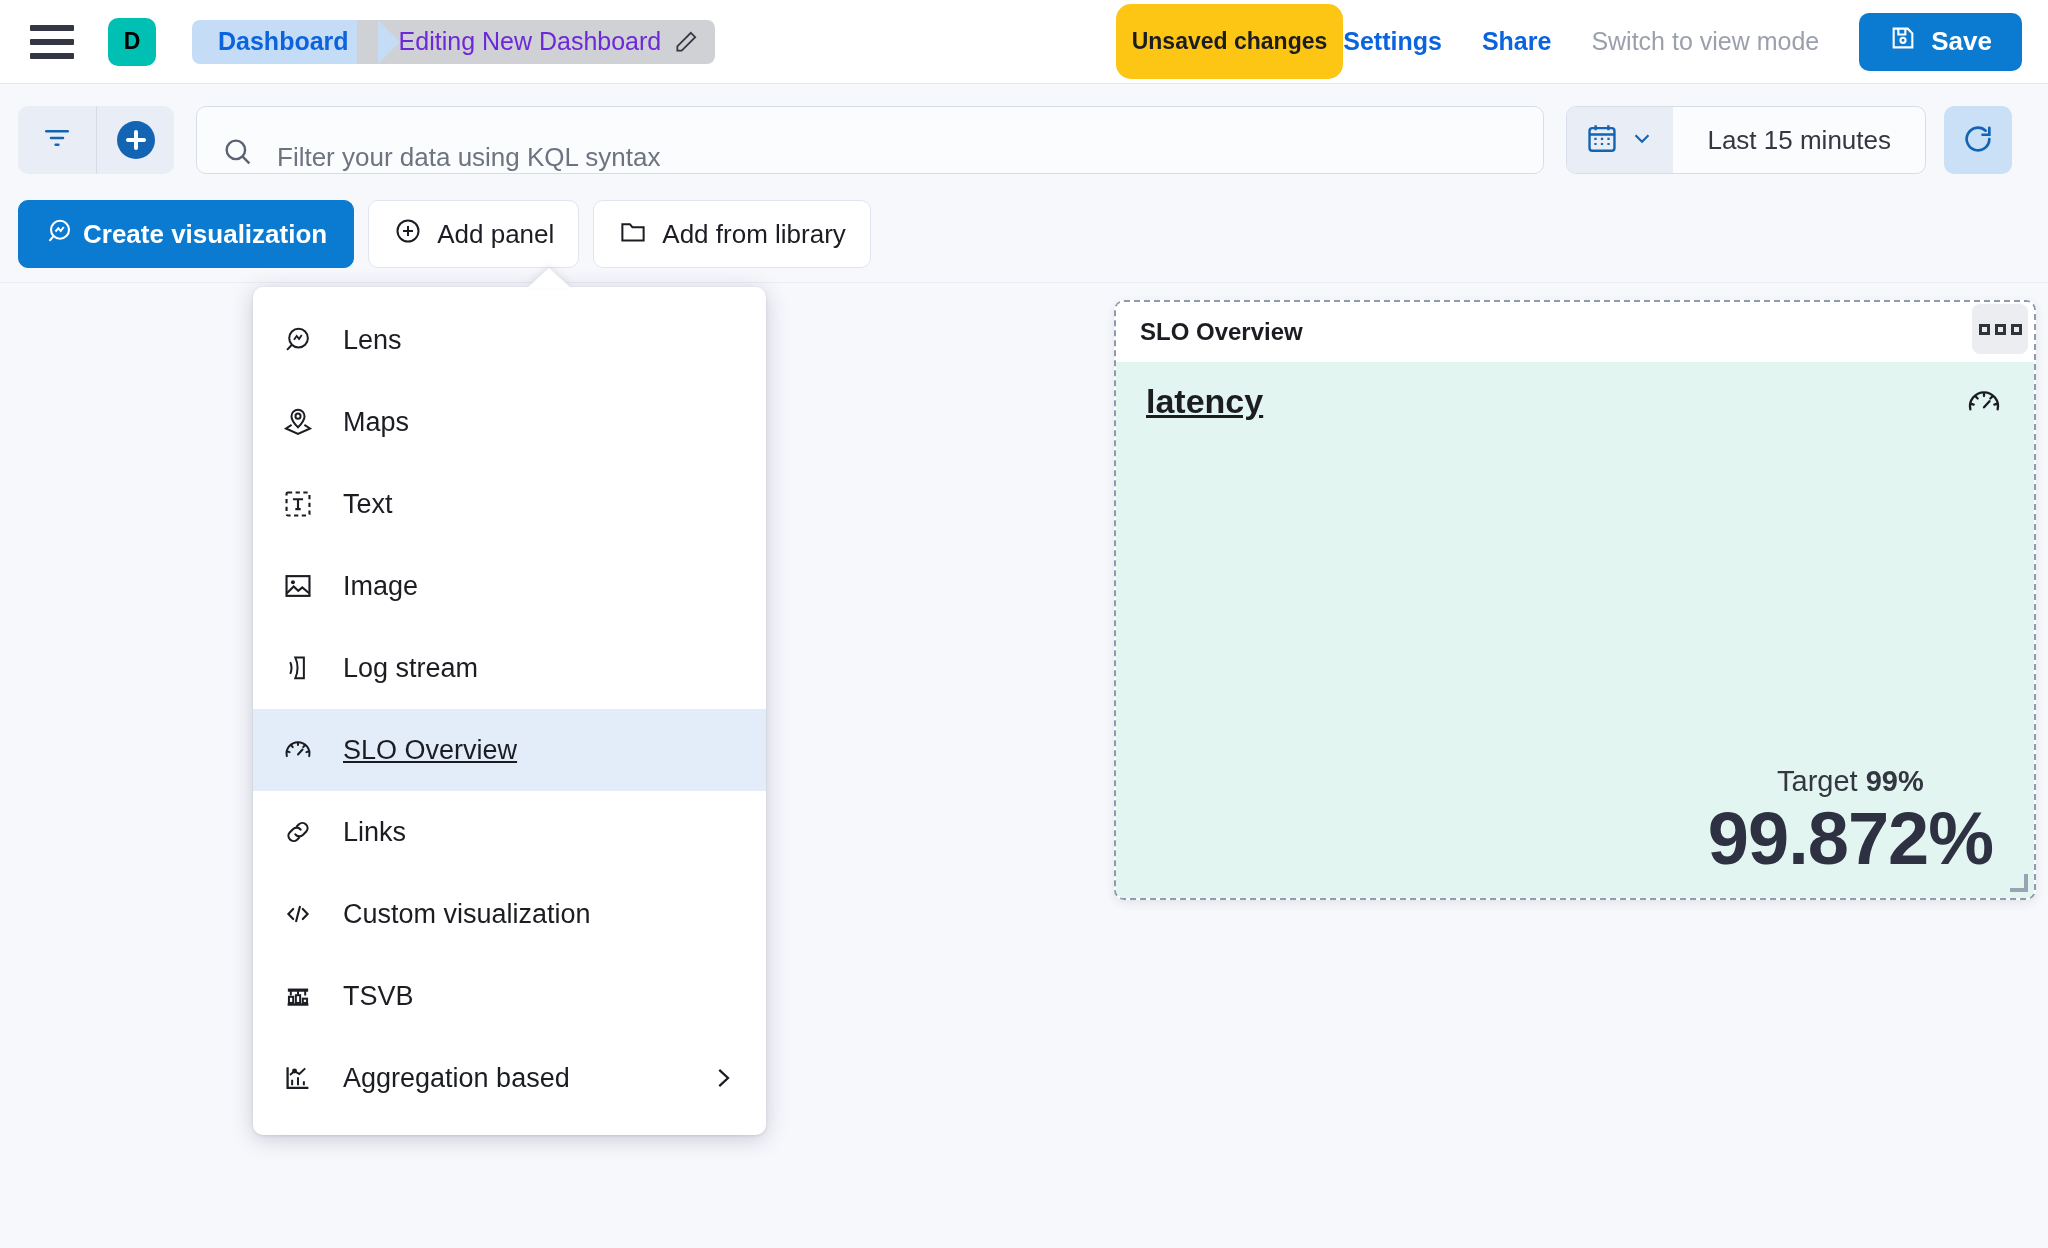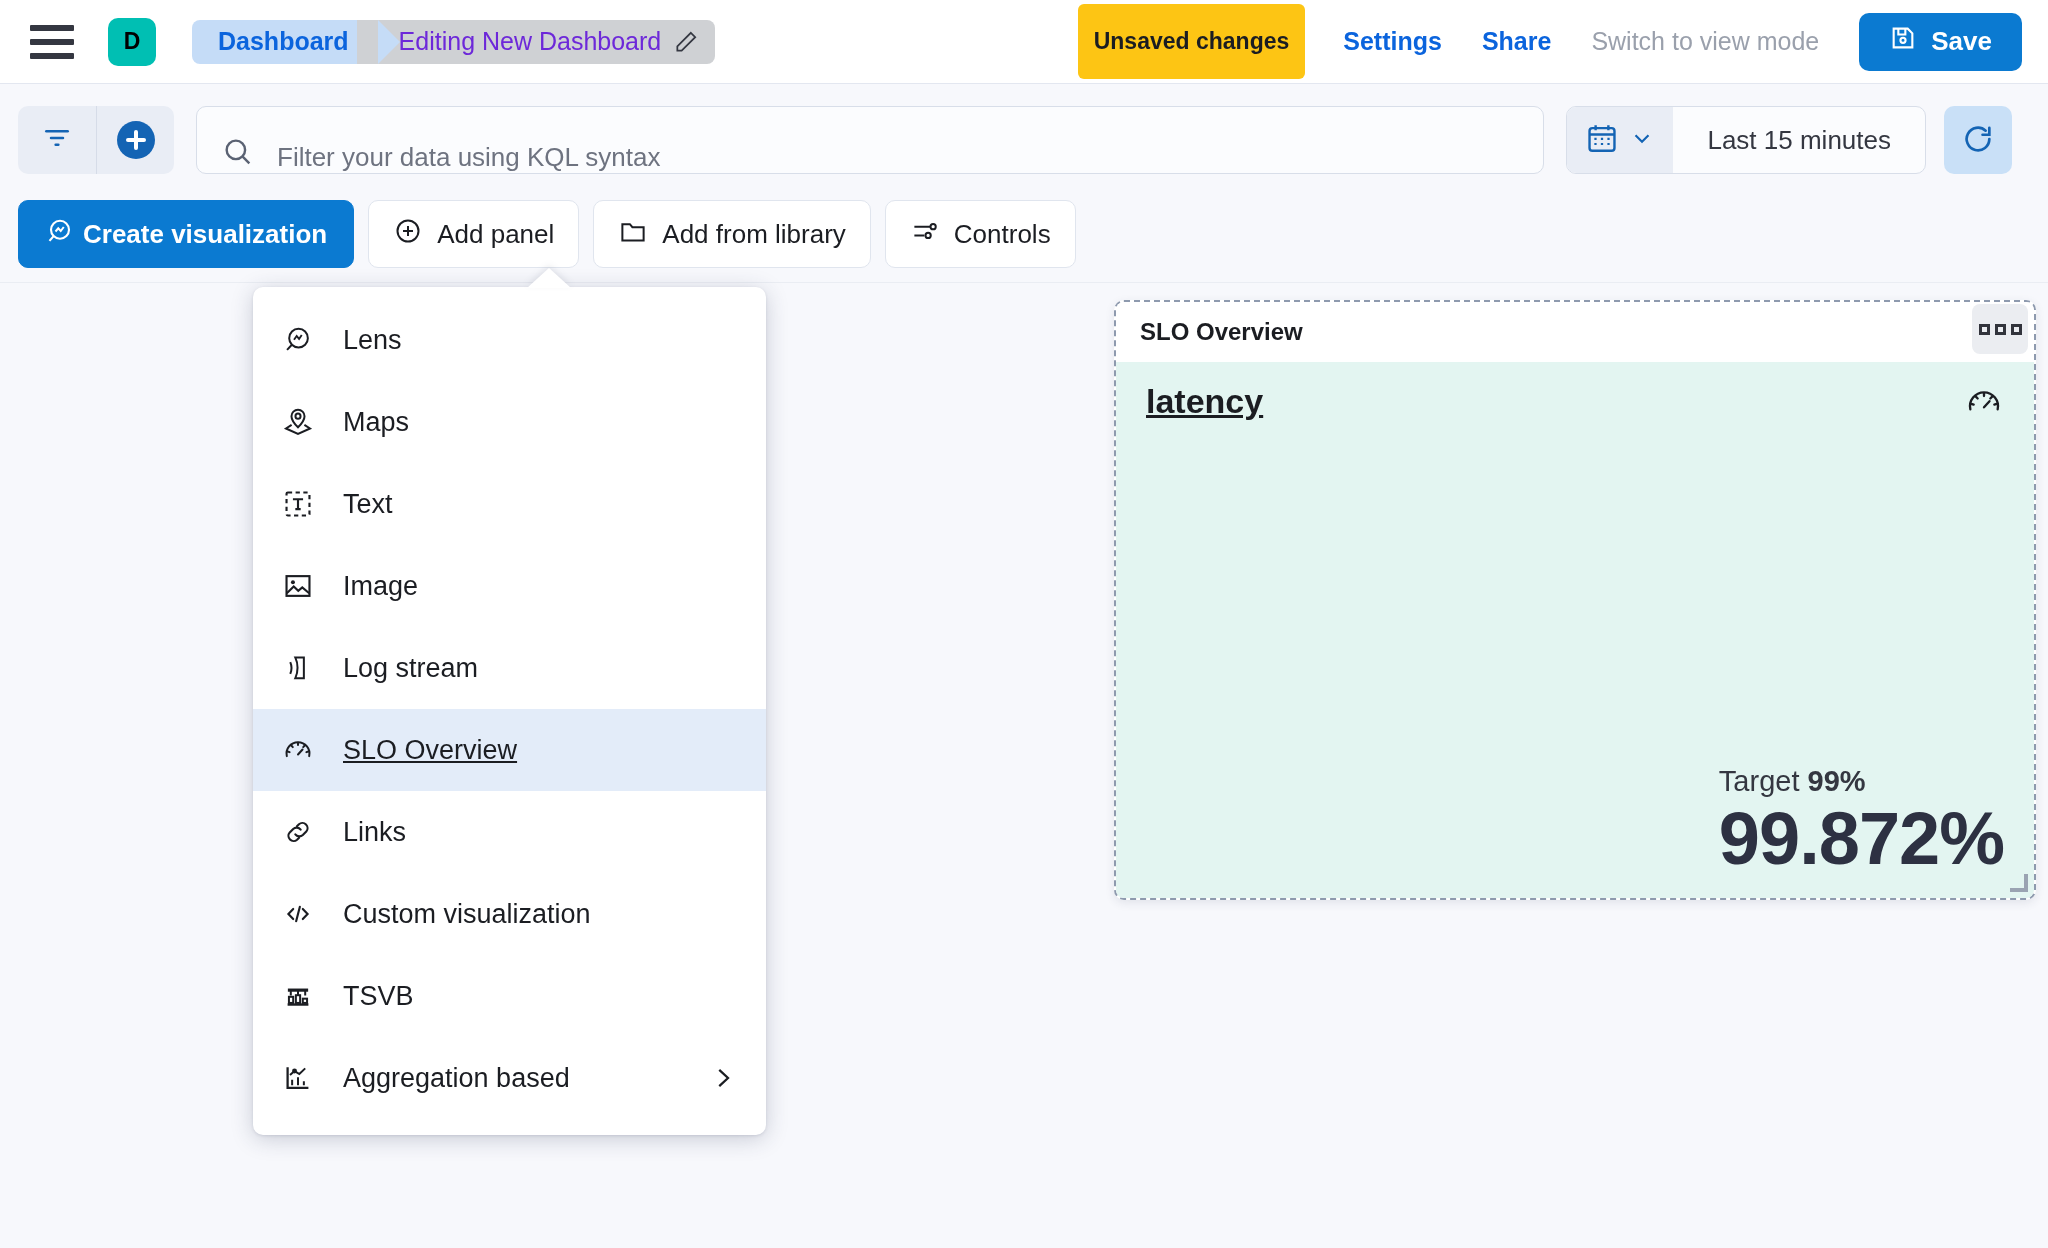--- a/index.html
+++ b/index.html
@@ -57,22 +57,21 @@
     margin-left: -22px;
   }
   .pencil-icon { margin-left: 12px; display:inline-flex; }
 
   .header-right {
     margin-left: auto; display: flex; align-items: center; height: 84px;
   }
   .badge-unsaved {
     background: #FDC514; color: #1B1D22;
     font-size: 23px; font-weight: 700;
-    padding: 24px 16px; border-radius: 6px;
-    margin-right: 38px;
+    padding: 24px 16px; border-radius: 15px;
   }
   .hdr-link {
     font-size: 25px; font-weight: 700; color: #0B64DD;
     margin-right: 40px; cursor: pointer;
   }
   .hdr-link.muted { color: #9AA0AC; font-weight: 400; }
   .save-btn {
     background: #0B7AD1; color: #fff;
     font-size: 26px; font-weight: 700;
     border: none; border-radius: 10px;
@@ -205,21 +204,21 @@
   .ctx-sq { width: 11px; height: 11px; border: 3px solid #32343C; }
   .slo-body {
     position: absolute; top: 60px; left: 0; right: 0; bottom: 0;
     background: #E3F5F1;
     padding: 20px 30px 26px 30px;
   }
   .slo-metric-row { display: flex; align-items: flex-start; }
   .slo-metric-name { font-size: 34px; font-weight: 700; color: #1B1D22; text-decoration: underline; }
   .slo-gauge-icon { margin-left: auto; }
   .slo-figures {
-    position: absolute; right: 30px; bottom: 20px; text-align: left;
+    position: absolute; right: 41px; bottom: 20px; text-align: center;
   }
   .slo-target { font-size: 29px; color: #343741; margin-bottom: 2px; }
   .slo-target b { font-weight: 700; }
   .slo-value { font-size: 74px; font-weight: 700; color: #2D3142; line-height: 1.05; letter-spacing: -1px; }
   .resize-handle {
     position: absolute; right: 6px; bottom: 6px;
     width: 18px; height: 18px;
     border-right: 4px solid #9AA3B2; border-bottom: 4px solid #9AA3B2;
   }
 </style>
@@ -352,30 +351,20 @@
 
   <div class="tb-btn">
     <span>
       <svg width="30" height="30" viewBox="0 0 24 24" fill="none" stroke="#1B1D22" stroke-width="1.6">
         <path d="M3.5 6.5h6l2 2.4h9v10.6h-17z"></path>
       </svg>
     </span>
     <span>Add from library</span>
   </div>
 
-  <div class="tb-btn">
-    <span>
-      <svg width="30" height="30" viewBox="0 0 24 24" fill="none" stroke="#1B1D22" stroke-width="1.6">
-        <path d="M3.5 8.5h13M3.5 15.5h8"></path>
-        <circle cx="18.5" cy="8.5" r="2.1"></circle>
-          <circle cx="14.5" cy="15.5" r="2.1"></circle>
-      </svg>
-    </span>
-    <span>Controls</span>
-  </div>
 </div>
 
 <div class="canvas"></div>
 
 <div class="menu-pop">
   <div class="menu-arrow"></div>
 
   <div class="menu-item">
     <span class="mi-icon">
       <svg width="32" height="32" viewBox="0 0 24 24" fill="none" stroke="#1B1D22" stroke-width="1.5">

